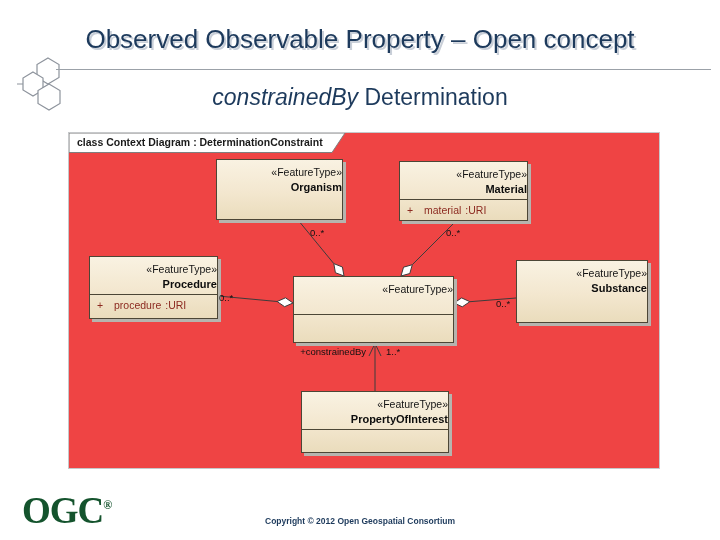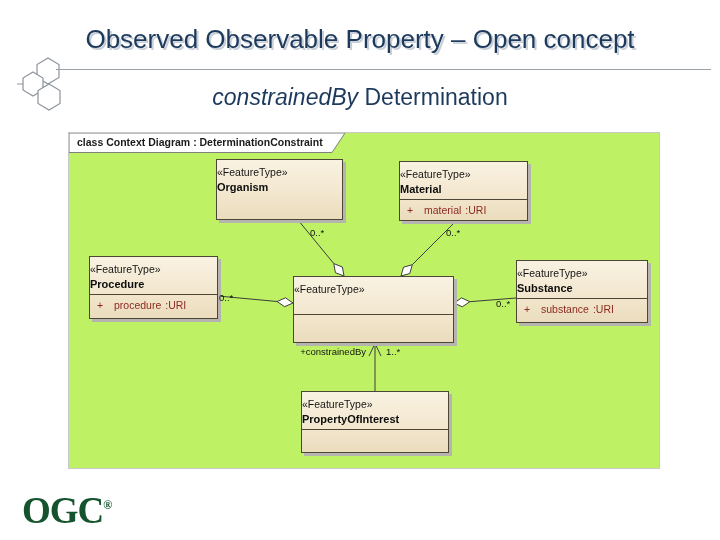--- a/index.html
+++ b/index.html
@@ -11,30 +11,30 @@
          font-size:26px;color:#1d3a5c;text-shadow:2px 2px 0 #c9cfd8;white-space:nowrap;}
   .subtitle{position:absolute;top:84px;left:0;width:100%;text-align:center;
             font-size:23px;color:#1d3a5c;white-space:nowrap;}
   .subtitle .it{font-style:italic;}
   .subtitle .rest{margin-left:0.28em;}
   .divider{position:absolute;left:56px;top:69px;width:655px;height:1px;background:#9ba1a8;}
   .hexes{position:absolute;left:14px;top:50px;}
 
   
   .frame{position:absolute;left:68px;top:132px;width:590px;height:335px;
-         border:1px solid #c6c8ca;background:#bef264;}
+         border:1px solid #c6c8ca;background:#ef4444;}
   .overlay{position:absolute;left:0;top:0;}
   .frame-label{position:absolute;left:8px;top:3px;font-size:10.5px;font-weight:bold;
                color:#1a1a1a;white-space:nowrap;}
 
   
   .uml-box{position:absolute;box-sizing:border-box;
            background:linear-gradient(180deg,#f9f2e2 0%,#f3e7cf 55%,#eadcbc 100%);
            border:1px solid #4c4636;box-shadow:3px 3px 0 #b6b4ae;}
-  .uml-head{height:37px;box-sizing:border-box;padding-top:5px;text-align:left;line-height:15px;}
+  .uml-head{height:37px;box-sizing:border-box;padding-top:5px;text-align:right;line-height:15px;}
   .uml-stereo{font-size:10.5px;color:#141414;}
   .uml-name{font-size:11px;font-weight:bold;color:#0d0d0d;}
   .uml-attrs{position:absolute;top:37px;left:0;right:0;bottom:0;border-top:1px solid #4c4636;
              box-sizing:border-box;padding:4px 6px 0 7px;font-size:10.5px;color:#8c2a20;white-space:nowrap;}
   .uml-vis{display:inline-block;width:17px;}
   .uml-type{margin-left:4px;}
   .uml-empty{position:absolute;top:37px;left:0;right:0;bottom:0;border-top:1px solid #4c4636;}
 
   
   .conn-label{position:absolute;font-size:9.5px;color:#111;white-space:nowrap;}
@@ -108,21 +108,20 @@
         <div class="uml-name">Procedure</div>
       </div>
       <div class="uml-attrs"><span class="uml-vis">+</span><span>procedure</span><span class="uml-type">:URI</span></div>
     </div>
 
     <div class="uml-box" style="left:447px;top:127px;width:132px;height:63px;">
       <div class="uml-head">
         <div class="uml-stereo">«FeatureType»</div>
         <div class="uml-name">Substance</div>
       </div>
-      <div class="uml-attrs"><span class="uml-vis">+</span><span>substance</span><span class="uml-type">:URI</span></div>
     </div>
 
     <div class="uml-box" style="left:224px;top:143px;width:161px;height:67px;">
       <div class="uml-head">
         <div class="uml-stereo">«FeatureType»</div>
       </div>
       <div class="uml-empty"></div>
     </div>
 
     <div class="uml-box" style="left:232px;top:258px;width:148px;height:62px;">
@@ -137,14 +136,15 @@
     <span class="conn-label" style="left:377px;top:94px;">0..*</span>
     <span class="conn-label" style="left:150px;top:159px;">0..*</span>
     <span class="conn-label" style="left:427px;top:165px;">0..*</span>
     <span class="conn-label" style="left:217px;top:213px;width:80px;text-align:right;">+constrainedBy</span>
     <span class="conn-label" style="left:317px;top:213px;">1..*</span>
   </div>
 
   <div class="ogc">
     <span>OGC</span><span class="reg">®</span>
   </div>
+  <div class="copyright">Copyright © 2012 Open Geospatial Consortium</div>
 
 </div>
 
 </body></html>

